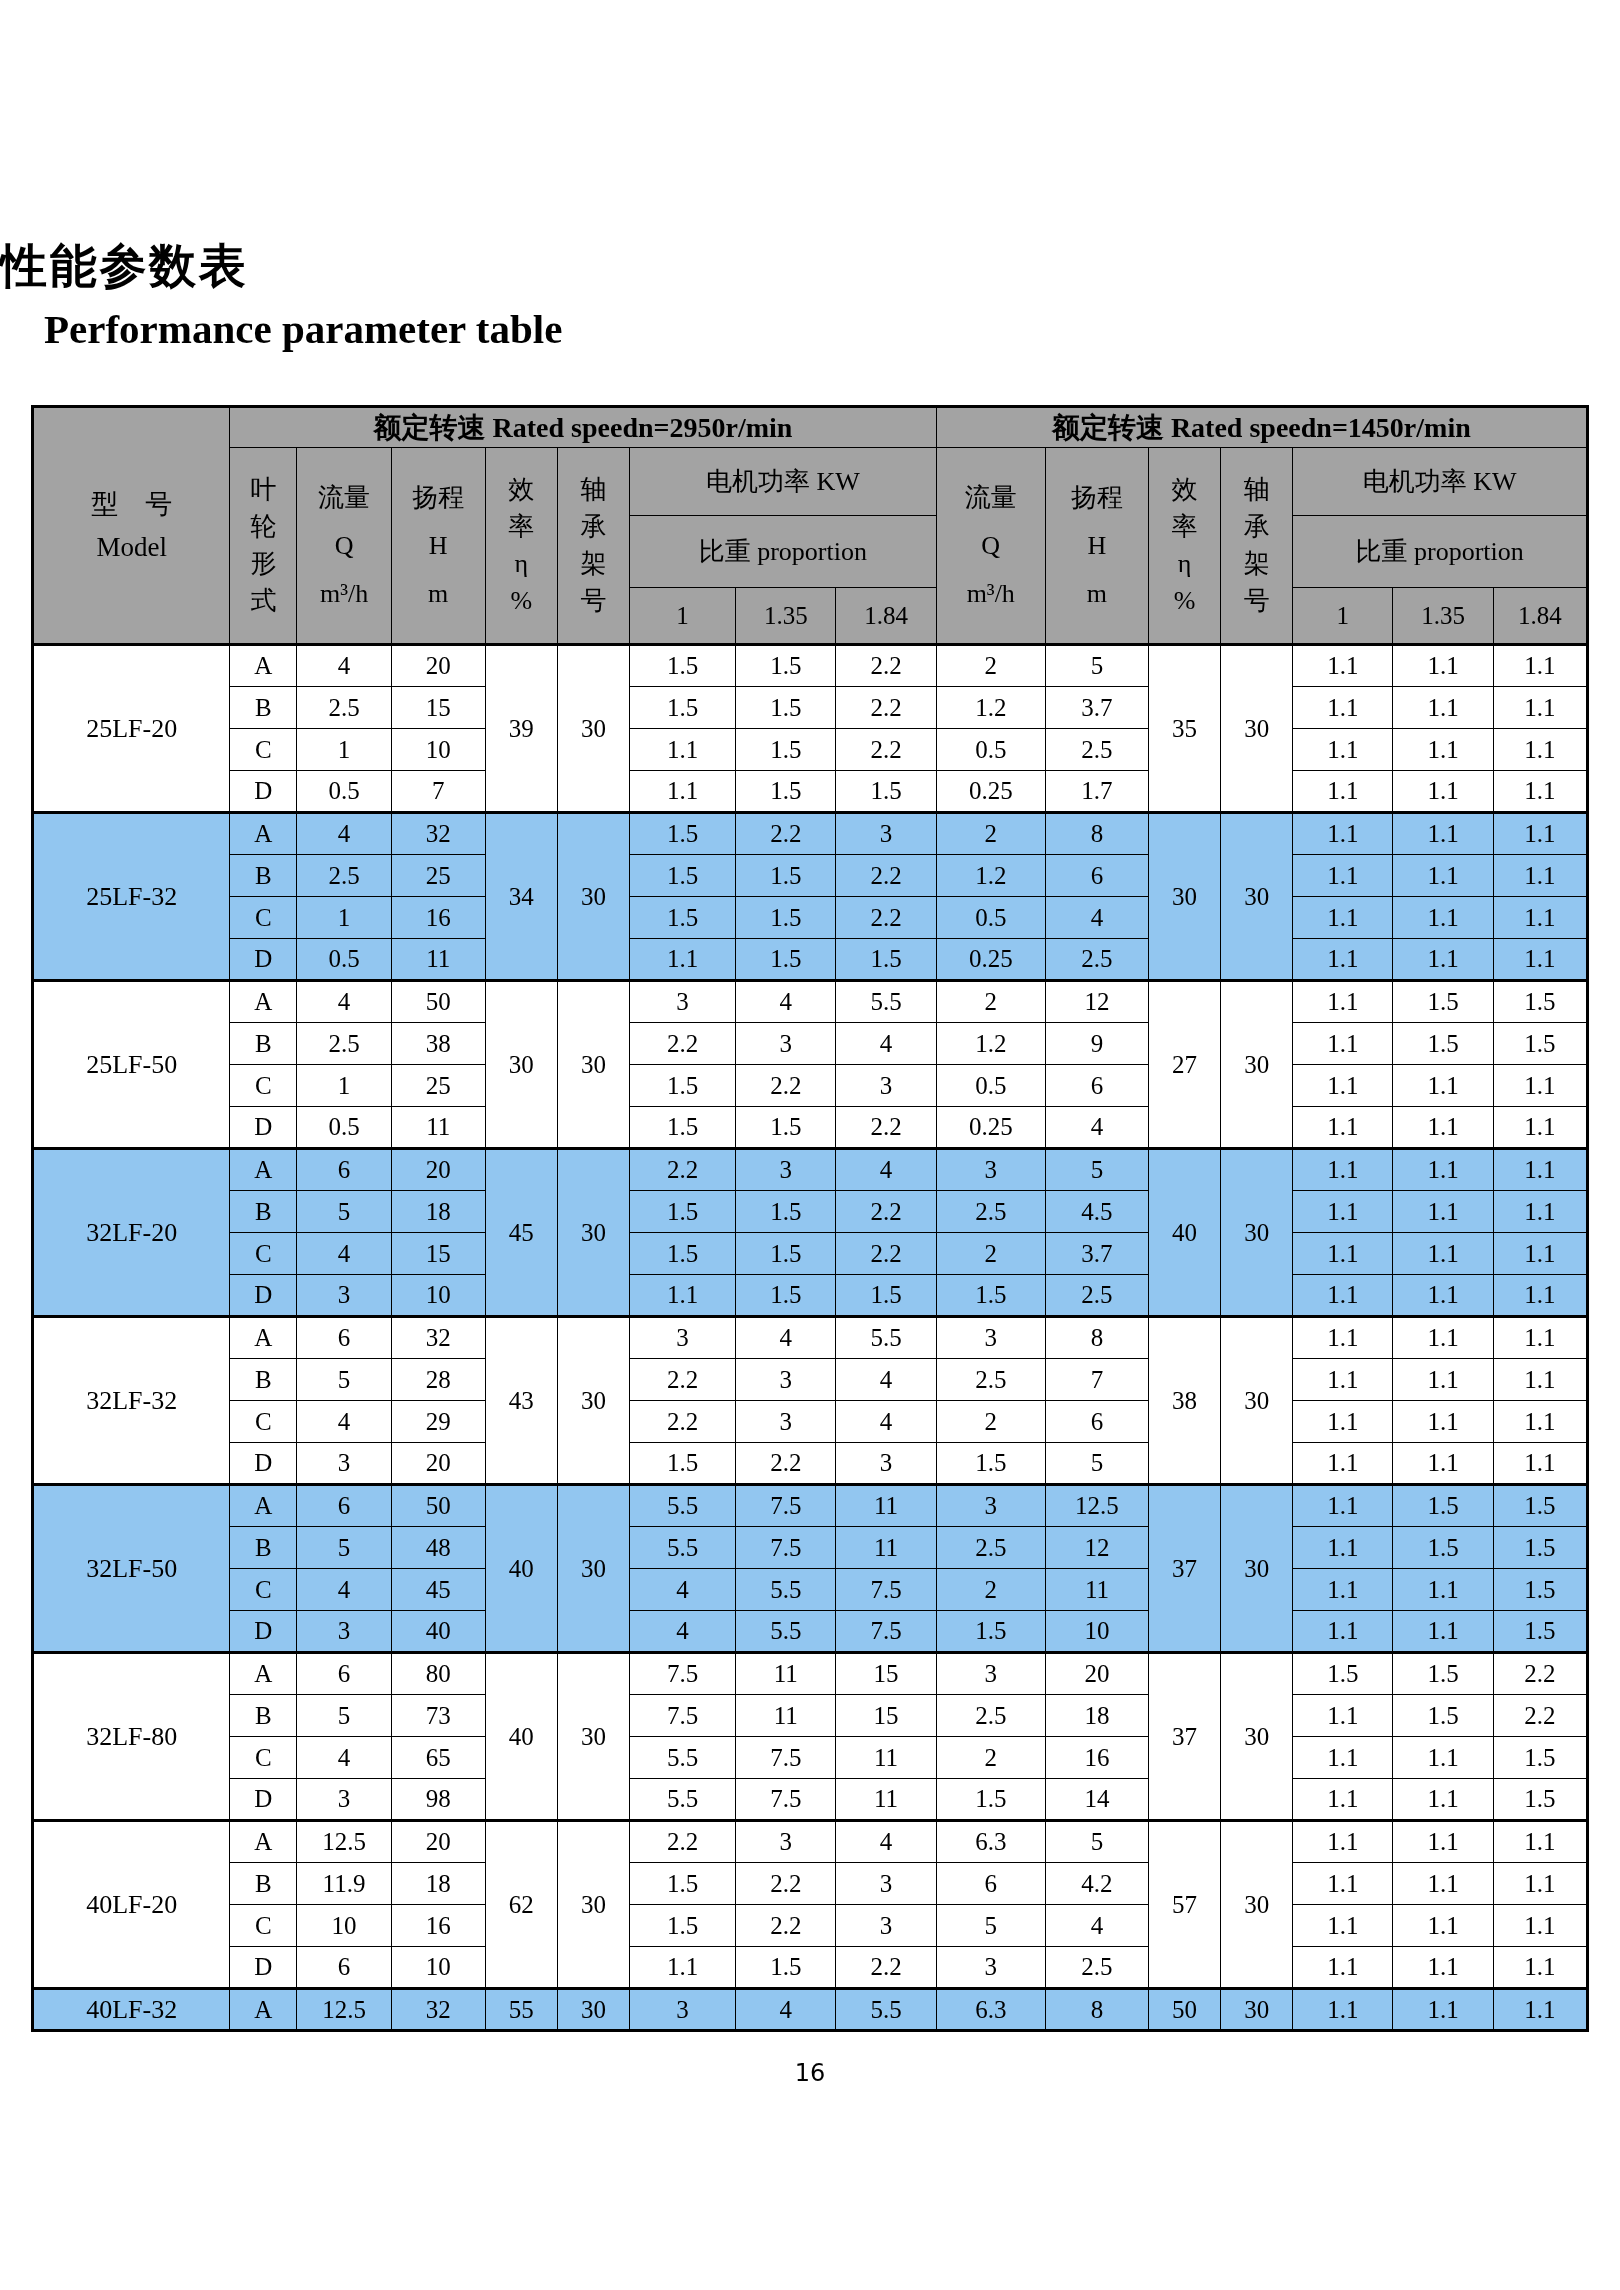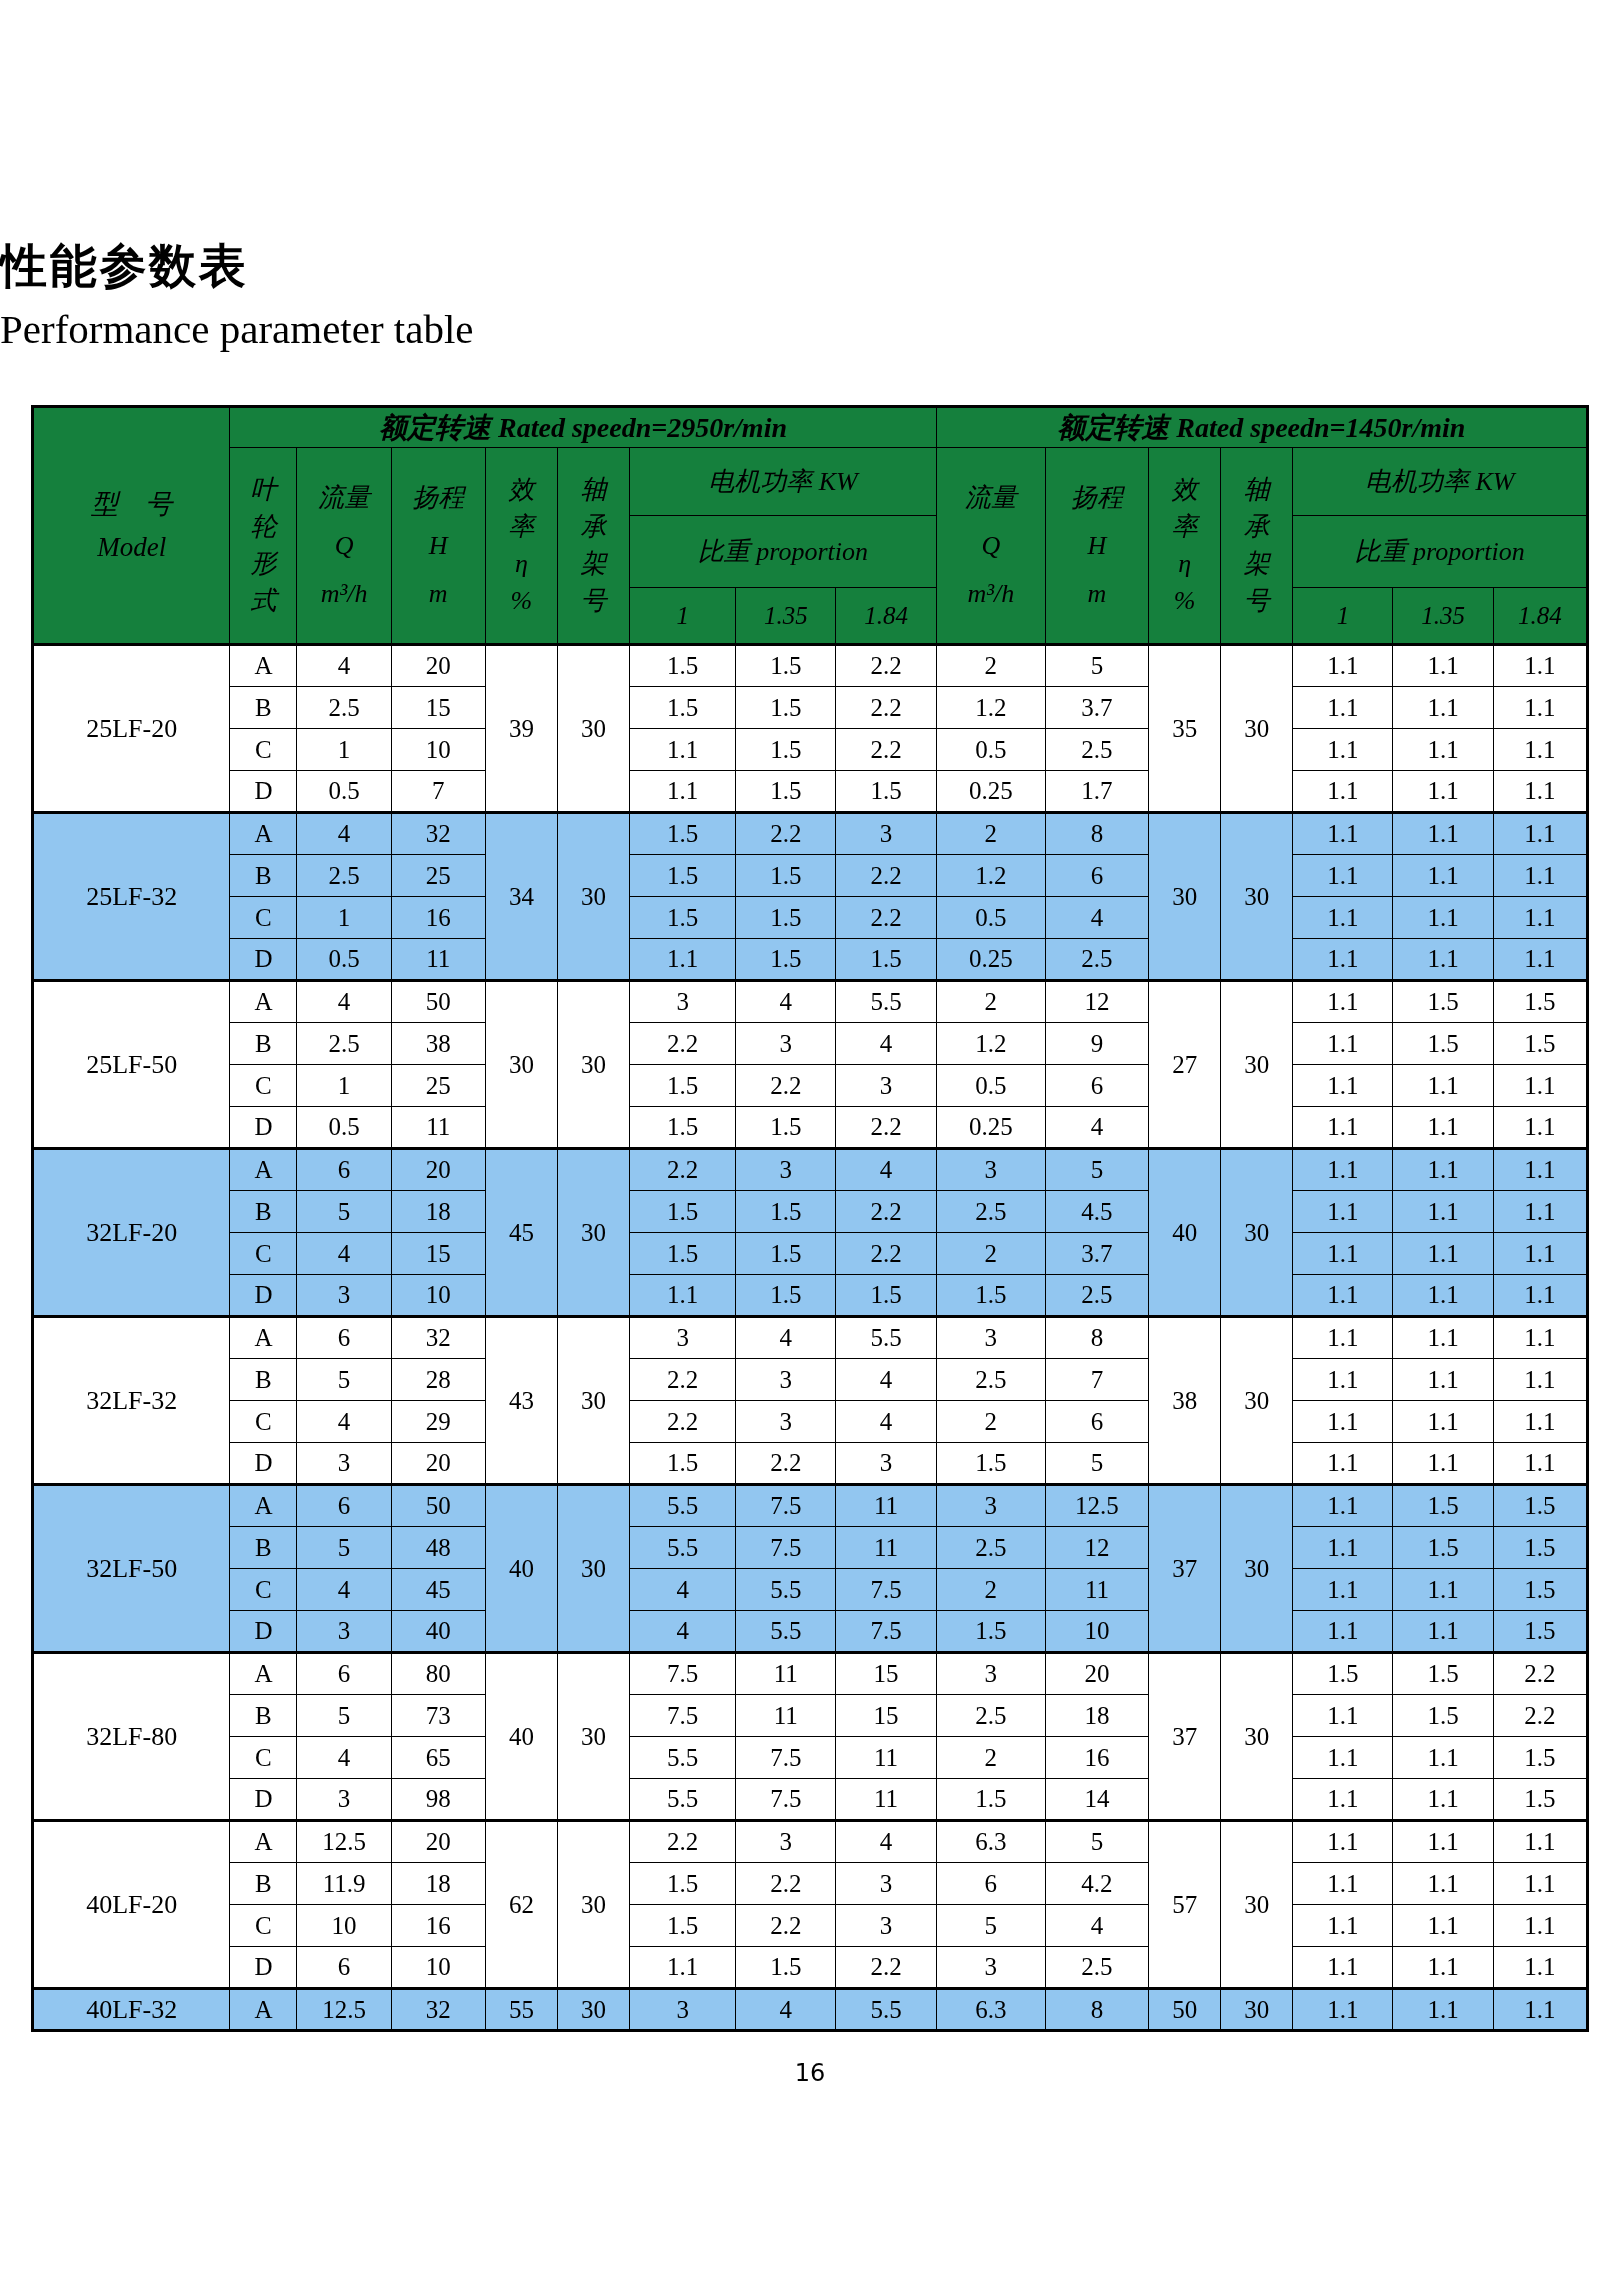--- a/index.html
+++ b/index.html
@@ -4,32 +4,32 @@
 <style>
   * { margin: 0; padding: 0; box-sizing: border-box; }
   html, body { background: #ffffff; }
   body {
     width: 1620px; height: 2291px;
     font-family: "Liberation Serif", "DejaVu Serif", serif;
     color: #000; position: relative; overflow: hidden;
   }
   .titles { text-align: left; padding-top: 235px; }
   .title-zh { font-size: 47px; font-weight: bold; letter-spacing: 2.7px; }
-  .title-en { font-size: 41px; font-weight: normal; margin-top: 7.2px; }
+  .title-en { font-size: 41px; font-weight: bold; margin-top: 7.2px; padding-left: 44px; }
 
   table.param-table {
     border-collapse: collapse; table-layout: fixed;
     width: 1558px; margin: 52px 0 0 31px;
     border: 3.6px solid #000;
   }
   th, td {
     border: 1.8px solid #000; text-align: center; vertical-align: middle;
     font-weight: normal; font-size: 25px; overflow: hidden;
   }
-  thead th { background: #15803d; font-style: italic; }
+  thead th { background: #a3a3a3; }
   .speed-h { font-weight: bold; font-size: 28px; height: 41px; }
   .model-h { font-size: 27px; white-space: pre-line; line-height: 1.6; }
   .vlabel { white-space: pre-line; line-height: 1.42; font-size: 25px; }
   .mlabel { white-space: pre-line; line-height: 1.85; font-size: 25px; }
   .row-power th { height: 68px; font-size: 26px; }
   .row-prop th { height: 72px; font-size: 26px; text-align: center; }
   .row-nums th { height: 57px; }
   tbody td { height: 42px; }
   tbody td.model-cell { font-size: 26px; }
   tr.sec-start td { border-top: 3.6px solid #000; }

